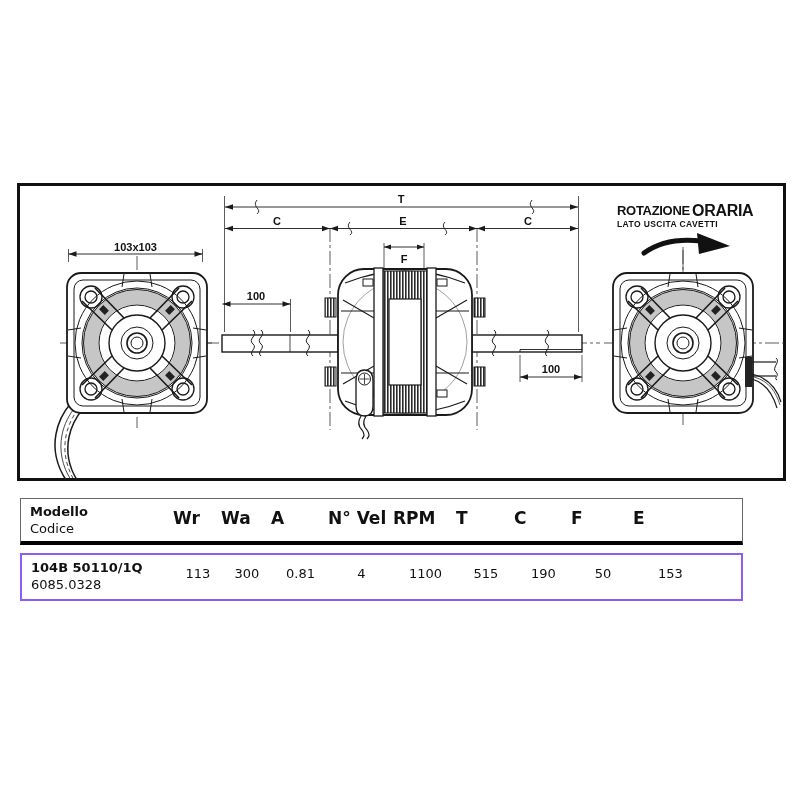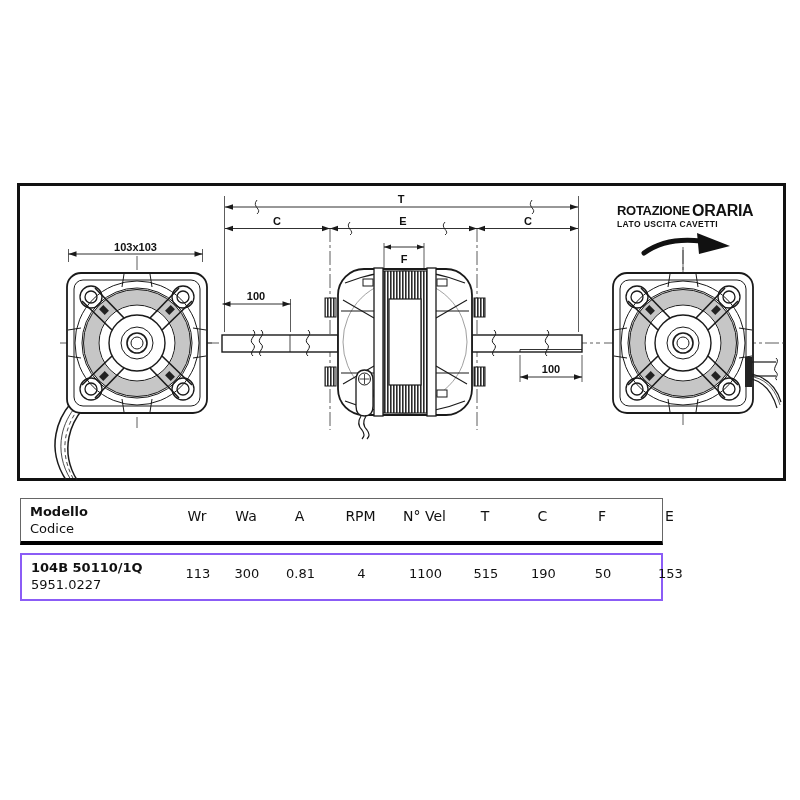--- a/index.html
+++ b/index.html
@@ -6,29 +6,29 @@
   .page{position:relative;width:800px;height:800px;background:#ffffff;overflow:hidden;
         font-family:"DejaVu Sans",sans-serif;color:#111;}
   svg{position:absolute;left:0;top:0;}
   svg text{font-family:"Liberation Sans",sans-serif;font-weight:bold;fill:#111;}
   .dimlabel{font-size:11px;}
   .rot1{font-size:13px;letter-spacing:-0.3px;}
   .rot1b{font-size:16px;letter-spacing:-0.3px;}
   .rot2{font-size:8.5px;letter-spacing:0.4px;}
 
   
-  .spec-table{position:absolute;left:20px;top:498px;width:643px;}
+  .spec-table{position:absolute;left:20px;top:498px;width:723px;}
   .trow{display:grid;grid-template-columns:152px 48px 50px 57px 65px 63px 58px 57px 62px 73px 80px;
         box-sizing:border-box;}
   .thead{border:1px solid #666;border-bottom:4px solid #000;height:47px;}
   .tgap{height:8px;}
   .tbody{border:2px solid #8b5cf6;height:48px;}
   .cell{box-sizing:border-box;}
   .model-cell{padding:4px 0 0 9px;font-weight:bold;font-size:13px;line-height:17px;}
-  .hcol{font-weight:normal;font-size:14px;text-align:center;padding-top:9px;}
+  .hcol{font-weight:bold;font-size:17px;padding-top:9px;}
   .vcol{font-size:13px;text-align:center;padding-top:11px;font-family:"DejaVu Sans",sans-serif;}
   .model-cell .l2{font-weight:normal;}
 </style>
 </head>
 <body>
 
 <div class="page">
 
   <svg width="800" height="500" viewBox="0 0 800 500">
     <defs>
@@ -257,32 +257,32 @@
 
   <div class="spec-table">
     <div class="trow thead">
       <div class="cell model-cell">
         <div>Modello</div>
         <div class="l2">Codice</div>
       </div>
       <div class="cell hcol">Wr</div>
       <div class="cell hcol">Wa</div>
       <div class="cell hcol">A</div>
+      <div class="cell hcol">N° Vel</div>
       <div class="cell hcol">RPM</div>
-      <div class="cell hcol">N° Vel</div>
       <div class="cell hcol">T</div>
       <div class="cell hcol">C</div>
       <div class="cell hcol">F</div>
       <div class="cell hcol">E</div>
     </div>
     <div class="tgap"></div>
     <div class="trow tbody">
       <div class="cell model-cell">
         <div>104B 50110/1Q</div>
-        <div class="l2">5951.0227</div>
+        <div class="l2">6085.0328</div>
       </div>
       <div class="cell vcol">113</div>
       <div class="cell vcol">300</div>
       <div class="cell vcol">0.81</div>
       <div class="cell vcol">4</div>
       <div class="cell vcol">1100</div>
       <div class="cell vcol">515</div>
       <div class="cell vcol">190</div>
       <div class="cell vcol">50</div>
       <div class="cell vcol">153</div>

